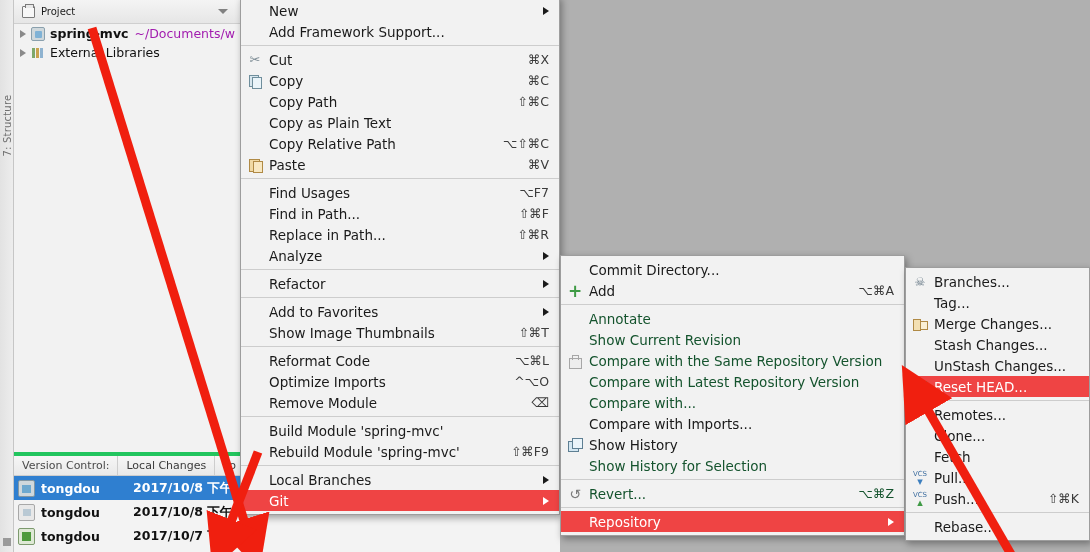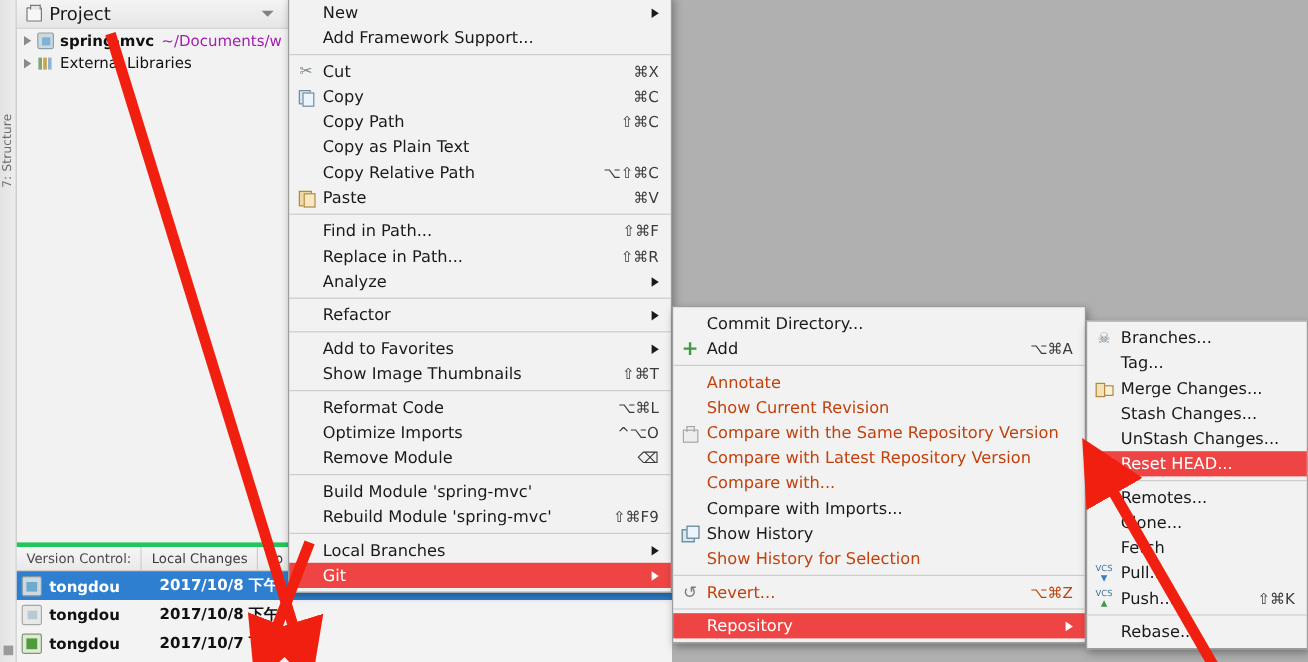--- a/index.html
+++ b/index.html
@@ -45,21 +45,21 @@
 
   .project-header {
     position: absolute; left: 14px; top: 0;
     width: 546px; height: 24px;
     background: linear-gradient(to bottom,#f4f4f4,#e6e6e6);
     border-bottom: 1px solid #cfcfcf;
     display: flex; align-items: center;
     padding-left: 8px;
   }
   .project-header .ph-title {
-    font-size: 15px; color: #1a1a1a; margin-left: 6px;
+    font-size: 10px; color: #1a1a1a; margin-left: 6px;
   }
   .proj-icon {
     width: 13px; height: 12px; position: relative;
     border: 1.4px solid #7a7a7a; border-radius: 1px;
     background: #f7f7f7;
   }
   .proj-icon:after {
     content: ""; position: absolute; left: 2px; top: -3px;
     width: 7px; height: 3px; border: 1.2px solid #7a7a7a;
     border-bottom: none; background: #e8e8e8;
@@ -150,21 +150,21 @@
     height: 21px;
     display: flex; align-items: center;
     padding: 0 10px 0 28px;
     white-space: nowrap;
   }
   .mi .lbl { flex: 1 1 auto; }
   .mi .acc {
     color: #3b3b3b; font-size: 12.5px; margin-left: 24px;
     font-family: "DejaVu Sans", "Liberation Sans", sans-serif;
   }
-  .mi.disabled .lbl, .mi.disabled .acc { color: #c2410c; }
+  .mi.disabled .lbl, .mi.disabled .acc { color: #14532d; }
   .mi.sel { background: #ef4444; }
   .mi.sel .lbl, .mi.sel .acc { color: #fff; }
   .mi .arrow {
     width: 0; height: 0; margin-left: 16px;
     border-top: 4.5px solid transparent;
     border-bottom: 4.5px solid transparent;
     border-left: 6.5px solid #1a1a1a;
   }
   .mi.sel .arrow { border-left-color: #fff; }
   .sep { height: 1px; background: #cdcdcd; margin: 3px 0; }
@@ -295,20 +295,24 @@
       <span class="acc">⌥⇧⌘C</span>
     </div>
     <div class="mi">
       <span class="mico ic-paste"></span>
       <span class="lbl">Paste</span>
       <span class="acc">⌘V</span>
     </div>
     <div class="sep"></div>
 
     <div class="mi">
+      <span class="lbl">Find Usages</span>
+      <span class="acc">⌥F7</span>
+    </div>
+    <div class="mi">
       <span class="lbl">Find in Path...</span>
       <span class="acc">⇧⌘F</span>
     </div>
     <div class="mi">
       <span class="lbl">Replace in Path...</span>
       <span class="acc">⇧⌘R</span>
     </div>
     <div class="mi">
       <span class="lbl">Analyze</span>
       <span class="arrow"></span>

